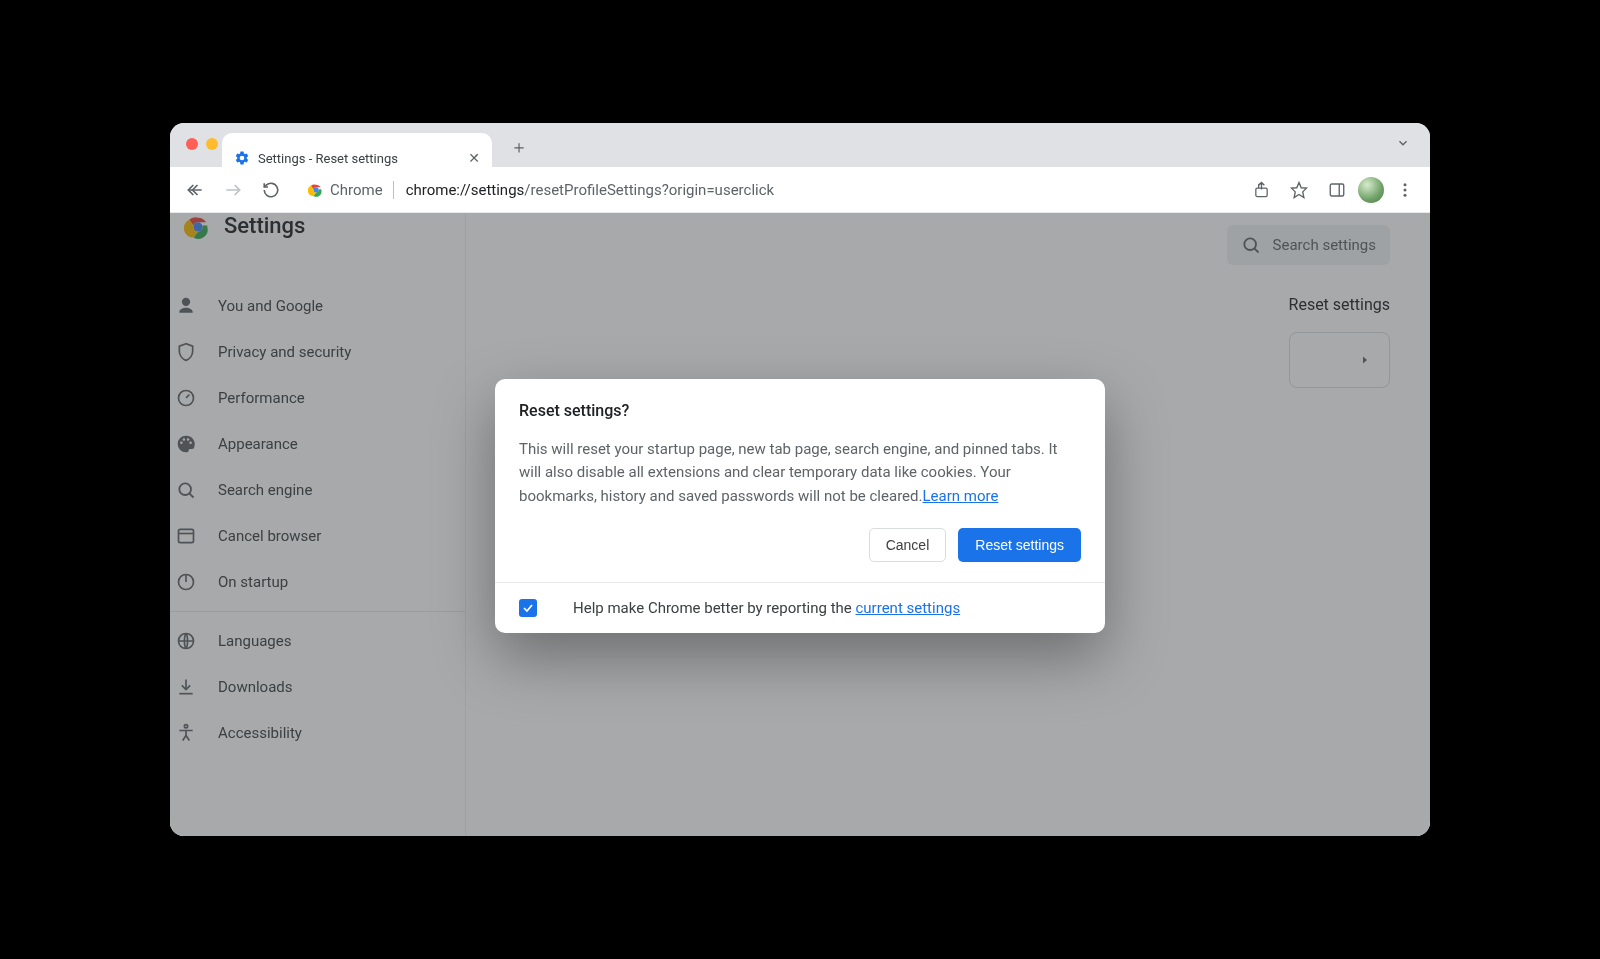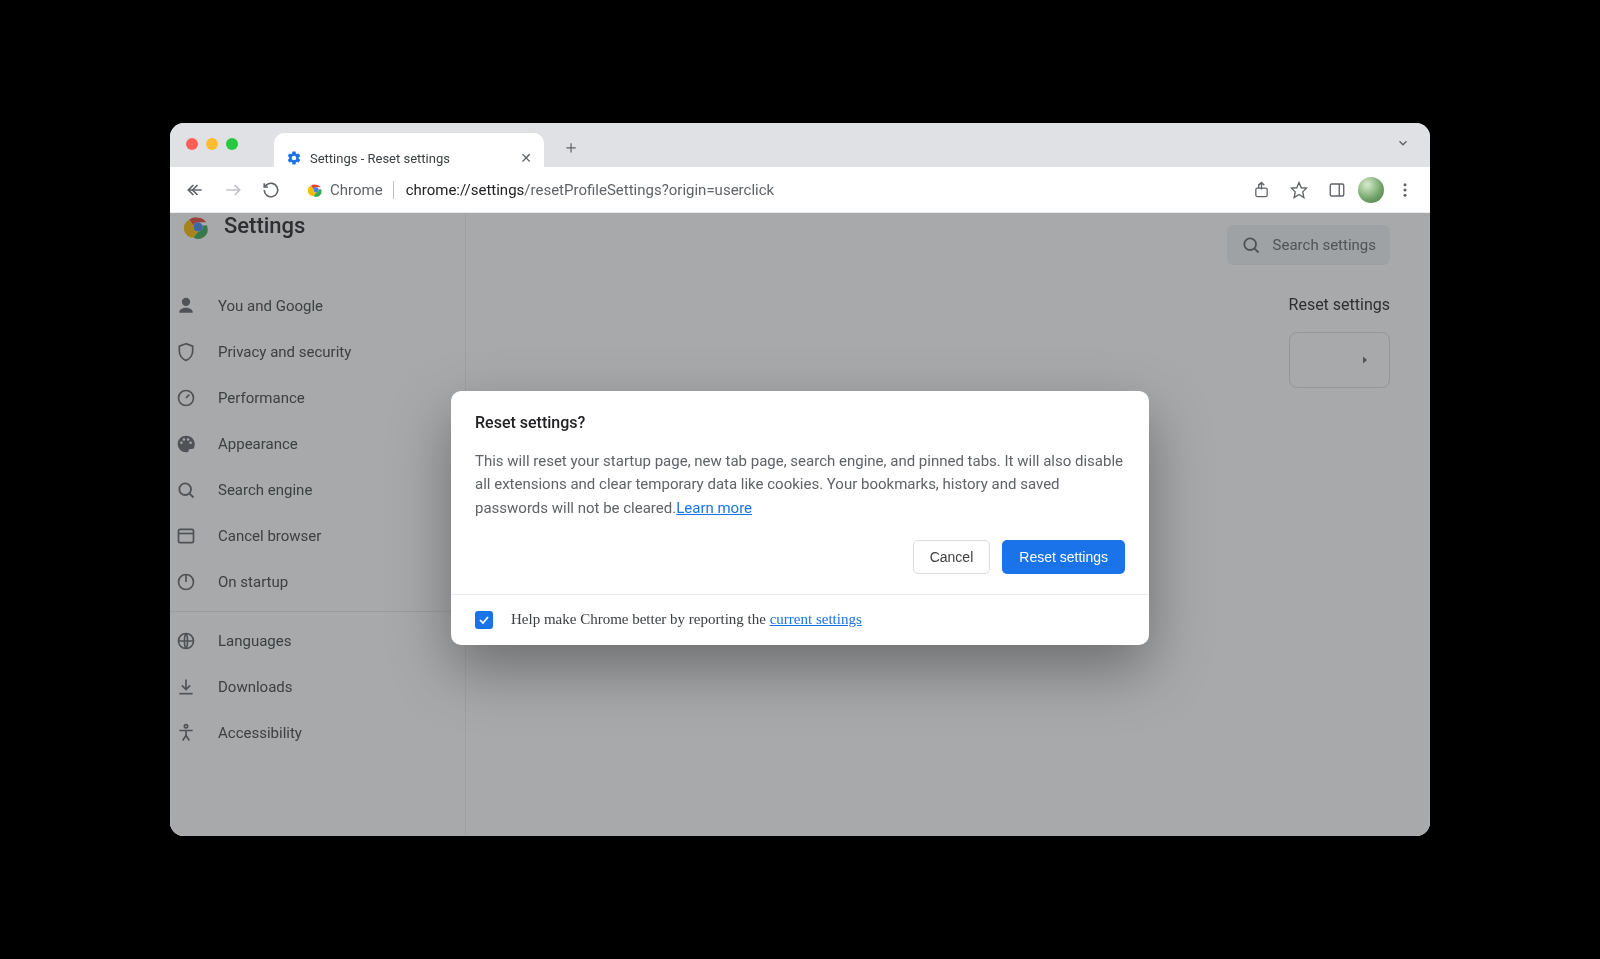--- a/index.html
+++ b/index.html
@@ -35,21 +35,21 @@
     padding-left: 8px; padding-right: 8px;
     position: relative;
   }
   .traffic { position: absolute; left: 16px; top: 15px; display: flex; gap: 8px; }
   .dot { width: 12px; height: 12px; border-radius: 50%; }
   .dot.red { background:#ff5f57; }
   .dot.yel { background:#febc2e; }
   .dot.grn { background:#28c840; }
 
   .tab {
-    margin-left: 96px;
+    margin-left: 44px;
     height: 34px;
     background: #fff;
     border-top-left-radius: 10px; border-top-right-radius: 10px;
     display: flex; align-items: center;
     padding: 16px 8px 0 12px;
     min-width: 270px;
     font-size: 13px; color: #3c4043;
     position: relative;
   }
   .tab .gear {
@@ -144,39 +144,39 @@
   }
 
   
   .scrim {
     position:absolute; inset:90px 0 0 0;
     background: rgba(60,64,67,.45);
   }
 
   .modal {
     position:absolute;
-    top: 268px; left: 50%; transform: translateX(-50%);
-    width: 698px;
+    top: 256px; left: 50%; transform: translateX(-50%);
+    width: 610px;
     background:#fff; border-radius:10px;
     box-shadow: 0 24px 60px rgba(0,0,0,.35);
     z-index:10;
   }
   .modal-body { padding: 22px 24px 20px 24px; }
   .modal-title { font-size:16px; font-weight:500; color:#202124; margin:0 0 18px 0; }
   .modal-text { font-size:15px; color:#5f6368; line-height:1.55; margin:0; }
   .modal-text a, .modal-foot a { color:#1a73e8; text-decoration:underline; }
   .modal-actions { display:flex; justify-content:flex-end; gap:12px; margin-top:20px; }
   .btn { font-size:14px; border-radius:5px; padding:8px 16px; cursor:pointer; border:1px solid transparent; }
   .btn-secondary { background:#fff; border-color:#dadce0; color:#404040; }
   .btn-primary   { background:#1a73e8; color:#fff; }
   .modal-foot {
     border-top:1px solid #e8eaed;
     padding:16px 24px;
-    display:flex; align-items:center; gap:18px;
-    color:#3c4043; font-size:15px;font-family:Liberation Serif, serif;
+    display:flex; align-items:center; gap:36px;
+    color:#3c4043; font-size:15px;
   }
   .chk {
     width:18px; height:18px; border-radius:3px; background:#1a73e8;
     display:flex; align-items:center; justify-content:center; color:#fff;
     flex:none;
   }
 
 </style>
 </head>
 <body>

